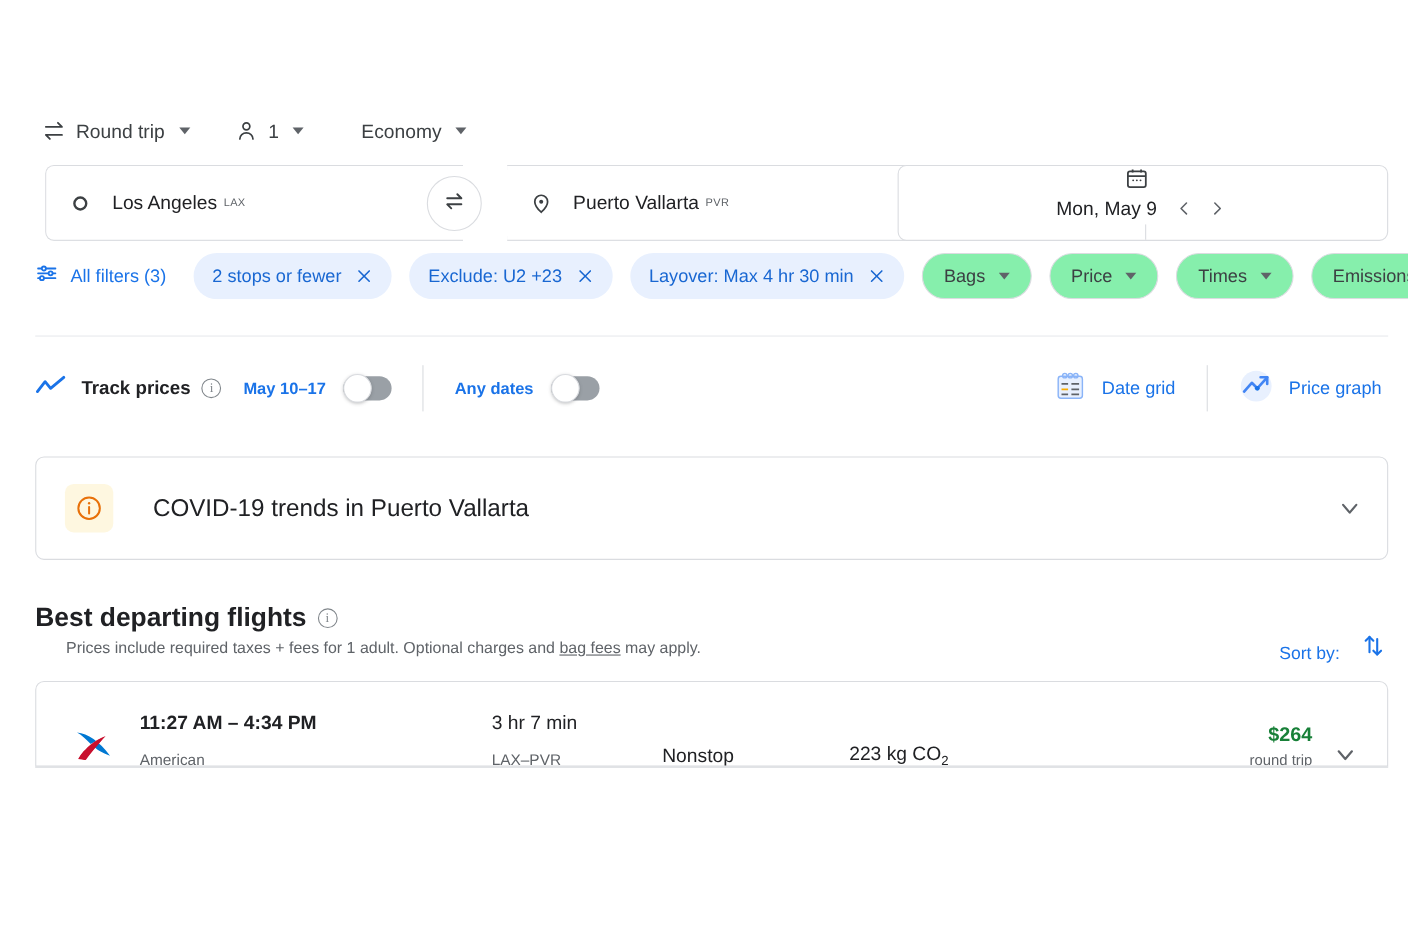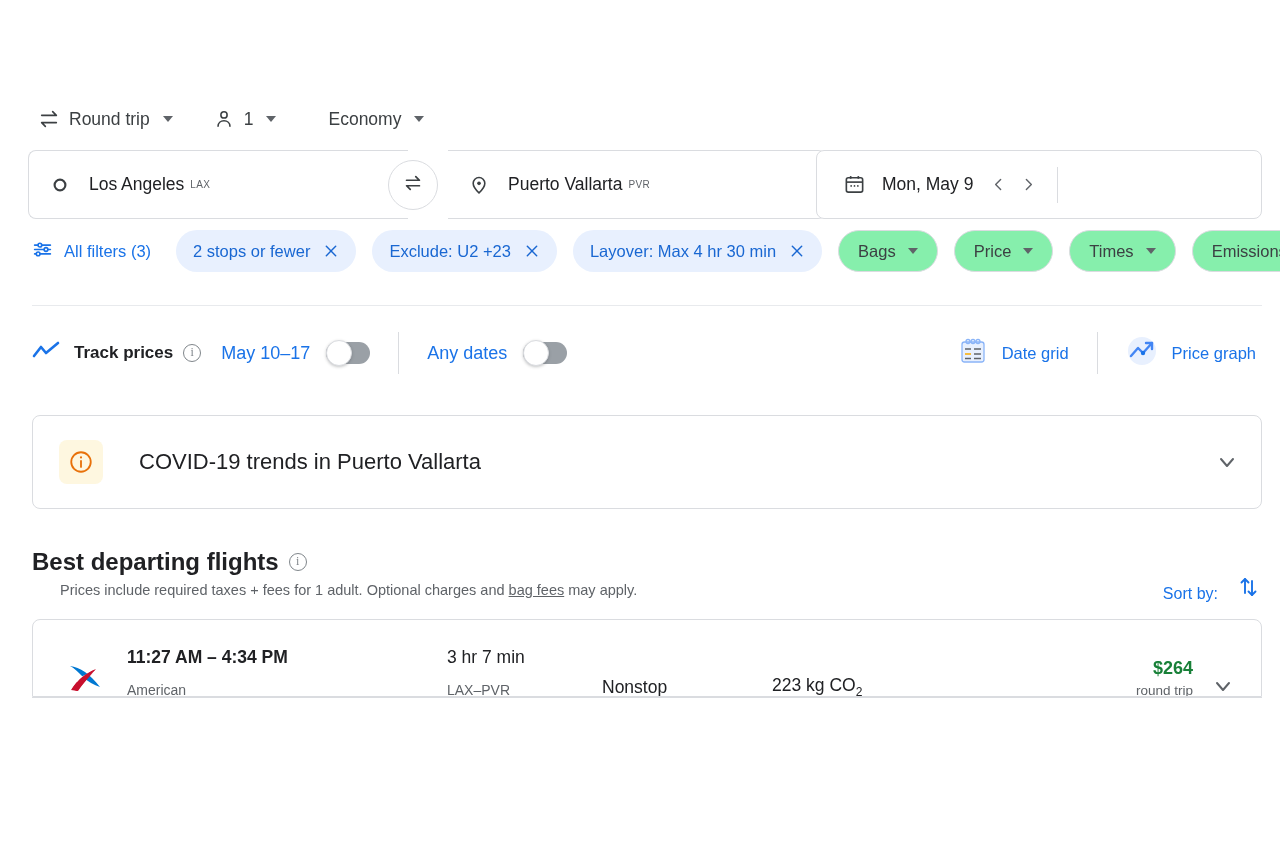--- a/index.html
+++ b/index.html
@@ -29,21 +29,21 @@
     width: 0; height: 0; margin-left: 4px;
     border-left: 5px solid transparent;
     border-right: 5px solid transparent;
     border-top: 6px solid #5f6368;
   }
   .opt-label { white-space: nowrap; }
   .icon-sw { display: inline-flex; align-items: center; justify-content: center; }
 
   
   .search-row {
-    position: absolute; left: 28px; top: 150px;
+    position: absolute; left: 41px; top: 150px;
     display: flex; align-items: center;
     width: 1230px; height: 69px;
   }
   .field-box {
     height: 69px; background: #fff;
     border: 1px solid #dadce0; border-radius: 8px;
     display: flex; align-items: center;
     padding: 0 18px;
   }
   .origin-box { width: 380px; border-radius: 8px 0 0 8px; border-right: none; }
@@ -60,21 +60,21 @@
     width: 50px; height: 50px; border-radius: 50%;
     background: #fff; border: 1px solid #dadce0;
     display: flex; align-items: center; justify-content: center;
     cursor: pointer;
   }
 
   .dates-box {
     position: absolute; left: 816px; top: 150px;
     width: 446px; height: 69px;
     border: 1px solid #dadce0; border-radius: 8px; background: #fff;
-    display: flex; align-items: center; padding: 0 14px 0 26px;
+    display: flex; align-items: center; padding: 0 14px 0 18px; flex-direction: column;
   }
   .cal-icon { margin-right: 16px; display: flex; align-items: center; }
   .date-seg { display: flex; align-items: center; }
   .date-text { font-size: 17.5px; color: #202124; white-space: nowrap; }
   .nav-arrows { display: flex; align-items: center; margin-left: 10px; }
   .nav-arrow {
     width: 30px; height: 30px; border-radius: 50%;
     display: flex; align-items: center; justify-content: center;
     cursor: pointer; color: #5f6368;
   }
@@ -129,21 +129,21 @@
     display: flex; align-items: center;
   }
   .track-left { display: flex; align-items: center; }
   .track-label { font-size: 17px; font-weight: 700; color: #202124; margin-left: 14px; }
   .info-circle {
     width: 18px; height: 18px; border-radius: 50%;
     border: 1.4px solid #80868b; color: #80868b;
     font-size: 12px; line-height: 15px; text-align: center;
     margin-left: 10px; font-family: "Liberation Serif", serif; cursor: pointer;
   }
-  .blue-link { font-size: 18px; color: #1a73e8; font-weight: 400; margin-left: 20px; cursor: pointer; }
+  .blue-link { font-size: 15px; color: #1a73e8; font-weight: 700; margin-left: 20px; cursor: pointer; }
   .toggle {
     width: 44px; height: 22px; border-radius: 11px;
     background: #9aa0a6; margin-left: 16px;
     position: relative; cursor: pointer;
   }
   .toggle .knob {
     position: absolute; left: 0; top: -2px;
     width: 26px; height: 26px; border-radius: 50%;
     background: #fff; border: 1px solid #dadce0;
     box-shadow: 0 1px 3px rgba(60,64,67,.3);

